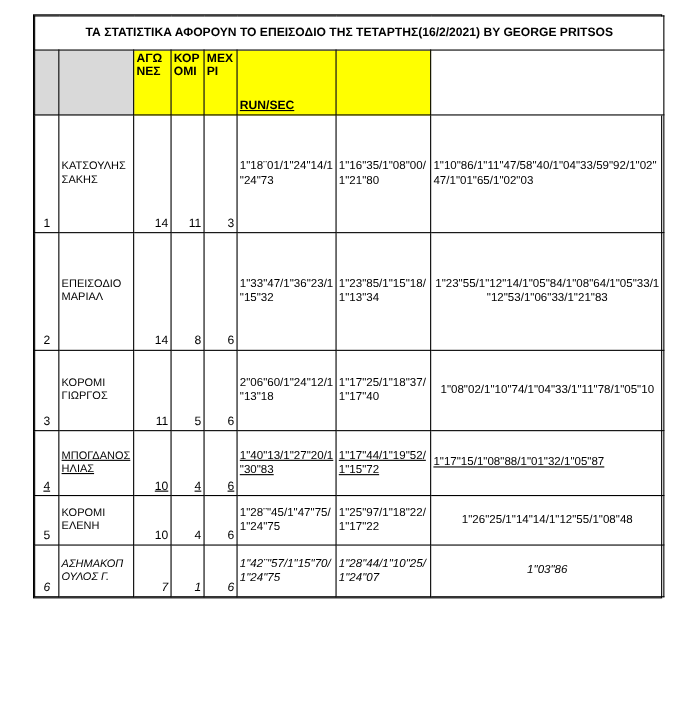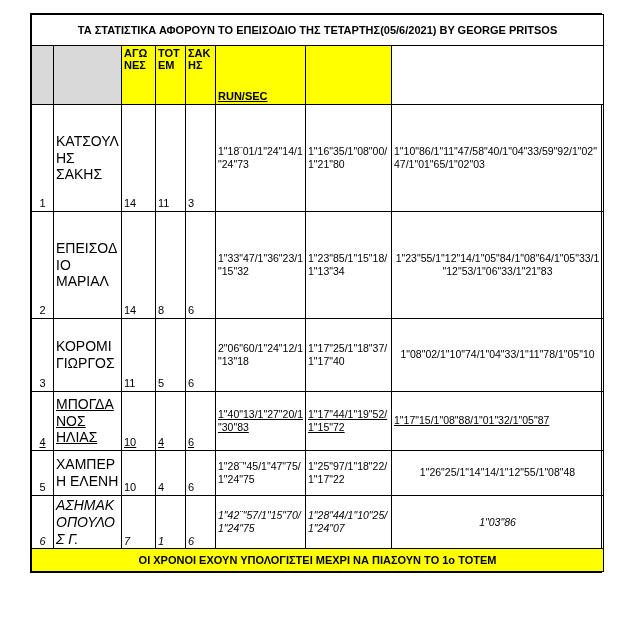--- a/index.html
+++ b/index.html
@@ -74,25 +74,25 @@
   }
   .head-row td.hrun {
     vertical-align: bottom;
     text-decoration: underline;
   }
   .head-row td.hwhite {
     background: #ffffff;
   }
 
   .data-row td {
-    text-align: left;
+    text-align: right;
   }
   .data-row td.name {
     text-align: left;
-    font-size: 14px;
+    font-size: 10px;
     line-height: 1.2;
   }
   .data-row td.idx {
     text-align: center;
     vertical-align: bottom;
     font-size: 11px;
   }
   .data-row td.num {
     vertical-align: bottom;
     font-size: 11px;
@@ -131,28 +131,28 @@
       <col class="c-name">
       <col class="c-ag">
       <col class="c-ni">
       <col class="c-ht">
       <col class="c-run">
       <col class="c-mid">
       <col class="c-last">
     </colgroup>
     <tbody>
       <tr class="title-row">
-        <td colspan="8">ΤΑ ΣΤΑΤΙΣΤΙΚΑ ΑΦΟΡΟΥΝ  ΤΟ ΕΠΕΙΣΟΔΙΟ ΤΗΣ ΤΕΤΑΡΤΗΣ(05/6/2021) BY GEORGE PRITSOS</td>
+        <td colspan="8">ΤΑ ΣΤΑΤΙΣΤΙΚΑ ΑΦΟΡΟΥΝ  ΤΟ ΕΠΕΙΣΟΔΙΟ ΤΗΣ ΤΕΤΑΡΤΗΣ(16/2/2021) BY GEORGE PRITSOS</td>
       </tr>
       <tr class="head-row">
         <td class="hblank"></td>
         <td class="hblank"></td>
         <td class="hcount">ΑΓΩΝΕΣ</td>
-        <td class="hcount">ΤΟΤΕΜ</td>
-        <td class="hcount">ΣΑΚΗΣ</td>
+        <td class="hcount">ΚΟΡΟΜΙ</td>
+        <td class="hcount">ΜΕΧΡΙ</td>
         <td class="hrun">RUN/SEC</td>
         <td class="hyellow-blank"></td>
         <td class="hwhite"></td>
       </tr>
 
       <tr class="data-row r1">
         <td class="idx">1</td>
         <td class="name">ΚΑΤΣΟΥΛΗΣ ΣΑΚΗΣ</td>
         <td class="num">14</td>
         <td class="num">11</td>
@@ -190,38 +190,35 @@
         <td class="num">10</td>
         <td class="num">4</td>
         <td class="num">6</td>
         <td class="times">1"40"13/1"27"20/1"30"83</td>
         <td class="times">1"17"44/1"19"52/1"15"72</td>
         <td class="times">1"17"15/1"08"88/1"01"32/1"05"87</td>
       </tr>
 
       <tr class="data-row r5">
         <td class="idx">5</td>
-        <td class="name">ΧΑΜΠΕΡΗ ΕΛΕΝΗ</td>
+        <td class="name">ΚΟΡΟΜΙ ΕΛΕΝΗ</td>
         <td class="num">10</td>
         <td class="num">4</td>
         <td class="num">6</td>
         <td class="times">1"28¨"45/1"47"75/1"24"75</td>
         <td class="times">1"25"97/1"18"22/1"17"22</td>
         <td class="times center">1"26"25/1"14"14/1"12"55/1"08"48</td>
       </tr>
 
       <tr class="data-row r6">
         <td class="idx">6</td>
         <td class="name">ΑΣΗΜΑΚΟΠΟΥΛΟΣ Γ.</td>
         <td class="num">7</td>
         <td class="num">1</td>
         <td class="num">6</td>
         <td class="times">1"42¨"57/1"15"70/1"24"75</td>
         <td class="times">1"28"44/1"10"25/1"24"07</td>
         <td class="times center">1"03"86</td>
       </tr>
 
-      <tr class="footer-row">
-        <td colspan="8">ΟΙ ΧΡΟΝΟΙ ΕΧΟΥΝ ΥΠΟΛΟΓΙΣΤΕΙ ΜΕΧΡΙ ΝΑ ΠΙΑΣΟΥΝ ΤΟ 1ο ΤΟΤΕΜ</td>
-      </tr>
     </tbody>
   </table>
 </div>
 
 </body></html>

